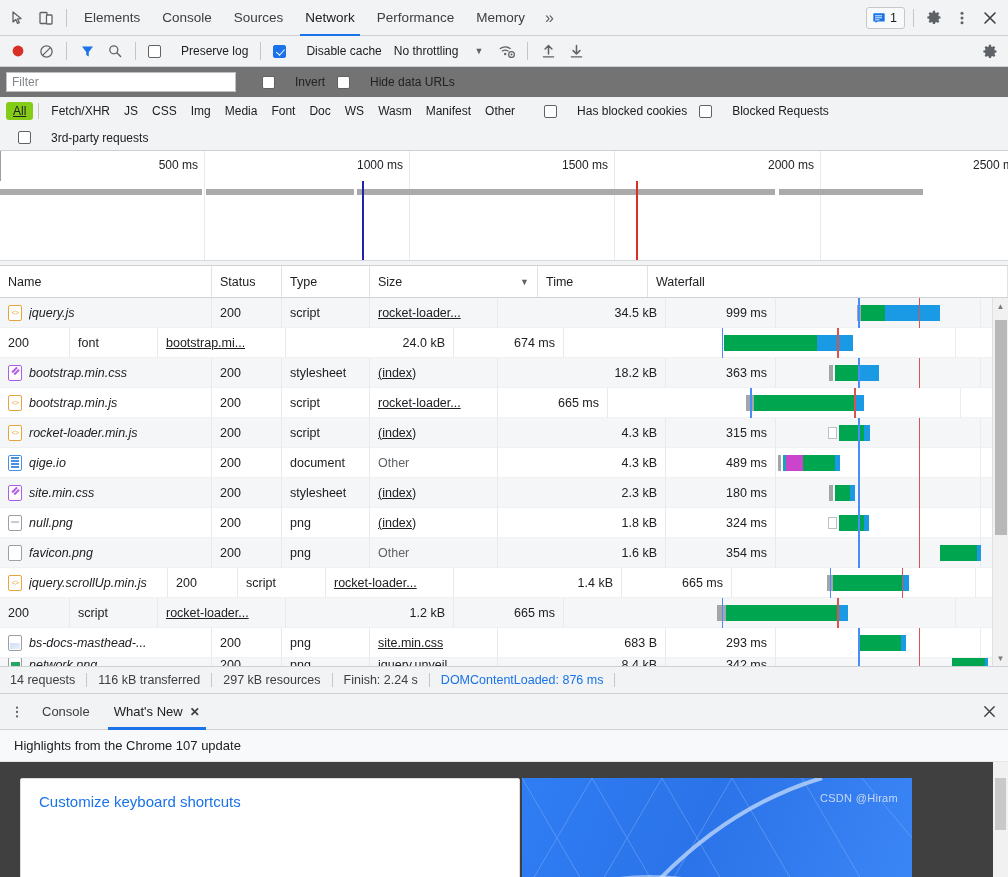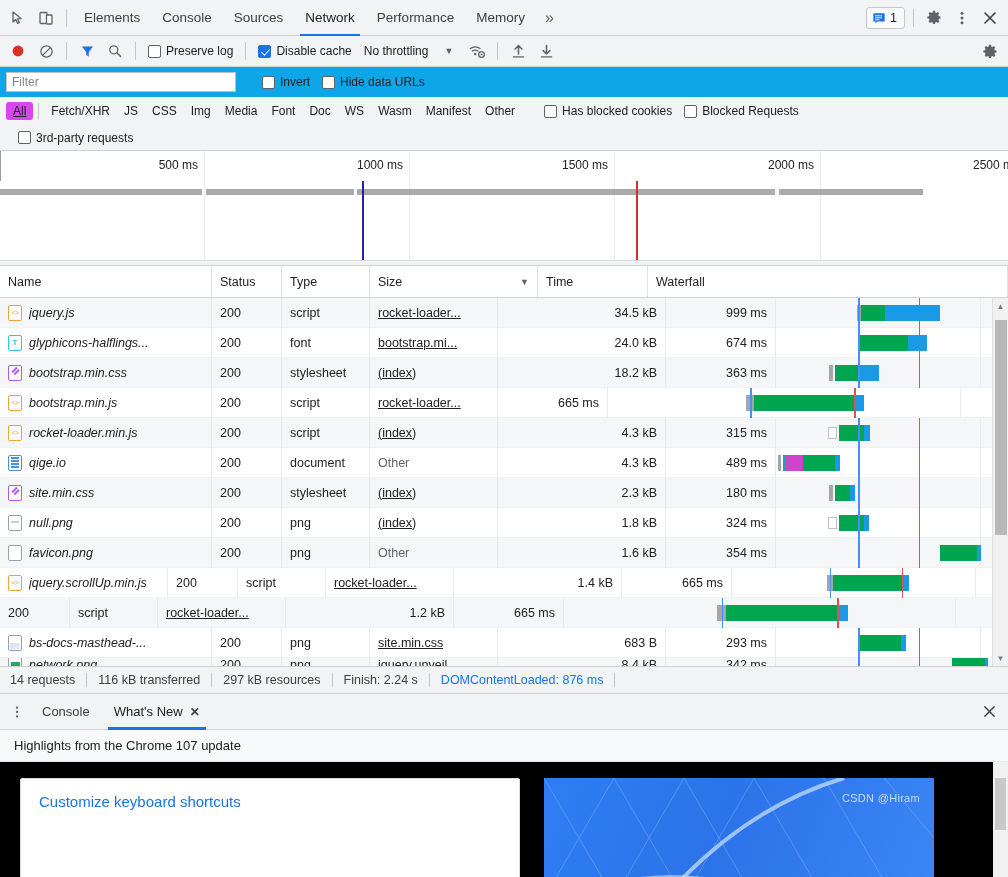--- a/index.html
+++ b/index.html
@@ -53,62 +53,62 @@
   .msgbadge .cnt { font-size: 12.5px; color: #202124; }
 
   
   .nettoolbar {
     height: 31px; min-height: 31px;
     display: flex; align-items: center;
     background: #f1f3f4;
     border-bottom: 1px solid #cdd1d4;
     padding: 0 4px;
   }
-  .chkwrap { display: flex; align-items: center; gap: 5px; cursor: pointer; padding: 0 6px; white-space: nowrap; text-align: center; }
+  .chkwrap { display: flex; align-items: center; gap: 20px; cursor: pointer; padding: 0 6px; white-space: nowrap; text-align: center; }
   .chk {
     width: 13px; height: 13px; border: 1.4px solid #5f6368;
     border-radius: 2px; background: #fff; flex: 0 0 auto; position: relative;
   }
   .chk.on { background: #1a73e8; border-color: #1a73e8; }
   .chk.on::after {
     content: ""; position: absolute; left: 4px; top: 1px;
     width: 3.5px; height: 7px; border: solid #fff;
     border-width: 0 1.8px 1.8px 0; transform: rotate(42deg);
   }
   .chklabel { font-size: 12px; color: #202124; }
   .throttle {
     font-size: 12px; color: #202124; padding: 0 2px 0 6px;
     display: flex; align-items: center; cursor: pointer;
   }
   .caret { font-size: 9px; color: #5f6368; padding: 0 10px 0 14px; cursor: pointer; }
 
   
   .filterbar {
     min-height: 30px; display: flex; align-items: center;
-    background: #0ea5e9; padding: 0 6px;
+    background: #737373; padding: 0 6px;
   }
   .filterinput {
     width: 230px; height: 20px;
     border: 1px solid #bdc1c6; border-radius: 0;
     background: #fff; font-size: 12px; padding: 0 5px;
     color: #202124; outline: none;
     font-family: "Liberation Sans", sans-serif;
   }
   .filterinput::placeholder { color: #80868b; }
 
   
   .typebar {
     min-height: 28px; display: flex; align-items: center;
     background: #f1f3f4; padding: 0 6px;
   }
   .typechip {
     font-size: 12px; color: #202124; padding: 2px 7px;
     border-radius: 3px; cursor: pointer; white-space: nowrap;
   }
-  .typechip.active { background: #d946ef; text-decoration: underline; }
+  .typechip.active { background: #84cc16; text-decoration: underline; }
   .typesep { width: 1px; height: 16px; background: #c4c7c5; margin: 0 5px; }
 
   
   .thirdbar {
     min-height: 26px; display: flex; align-items: center;
     background: #f1f3f4; padding: 0 6px;
     border-bottom: 1px solid #cdd1d4;
   }
 
   
@@ -241,21 +241,21 @@
   .dtab.active { color: #202124; }
   .dtab.active::after { content: ""; position: absolute; left: 6px; right: 6px; bottom: 0; height: 2.5px; background: #1a73e8; }
   .dtab .x { font-size: 12px; font-weight: bold; color: #3c4043; cursor: pointer; }
   .drawer-close { width: 30px; display: flex; align-items: center; justify-content: center; cursor: pointer; flex: 0 0 auto; }
 
   .wn-header {
     height: 32px; min-height: 32px; display: flex; align-items: center;
     padding: 0 14px; font-size: 13px; color: #202124;
     background: #f8f9fa; border-bottom: 1px solid #e4e6e8;
   }
-  .wn-body { flex: 1 1 auto; position: relative; background: #000000; overflow: hidden; padding: 16px 20px 8px 20px; display: flex; gap: 24px; }
+  .wn-body { flex: 1 1 auto; position: relative; background: #404040; overflow: hidden; padding: 16px 20px 8px 20px; display: flex; gap: 2px; }
   .wn-card {
     width: 500px; border: 1px solid #dadce0; border-radius: 2px;
     padding: 14px 18px; background: #fff; height: 120px;
   }
   .wn-card-title { font-size: 15px; color: #1a73e8; cursor: pointer; }
   .wn-thumb {
     width: 390px; height: 120px;
     background: linear-gradient(110deg, #2f7df4 0%, #2b73e8 45%, #3b86f7 100%);
     position: relative; overflow: hidden;
   }
@@ -527,24 +527,20 @@
             <div class="seg queue" style="left:34.8%;width:2%"></div>
             <div class="seg wait" style="left:36.8%;width:10%"></div>
             <div class="seg download" style="left:46.8%;width:24%"></div>
           </div>
           <div class="wf-vline dcl" style="left:35.5%"></div>
           <div class="wf-vline load" style="left:61.5%"></div>
         </div>
       </div>
 
       <div class="trow even">
-        <div class="td" style="width:212px">
-            <span class="ricon font"></span>
-            <span class="nm">glyphicons-halflings...</span>
-          </div>
         <div class="td" style="width:70px">
             <span>200</span>
           </div>
         <div class="td" style="width:88px">
             <span>font</span>
           </div>
         <div class="td" style="width:128px">
             <span class="initiator-link">bootstrap.mi...</span>
           </div>
         <div class="td num" style="width:168px">

